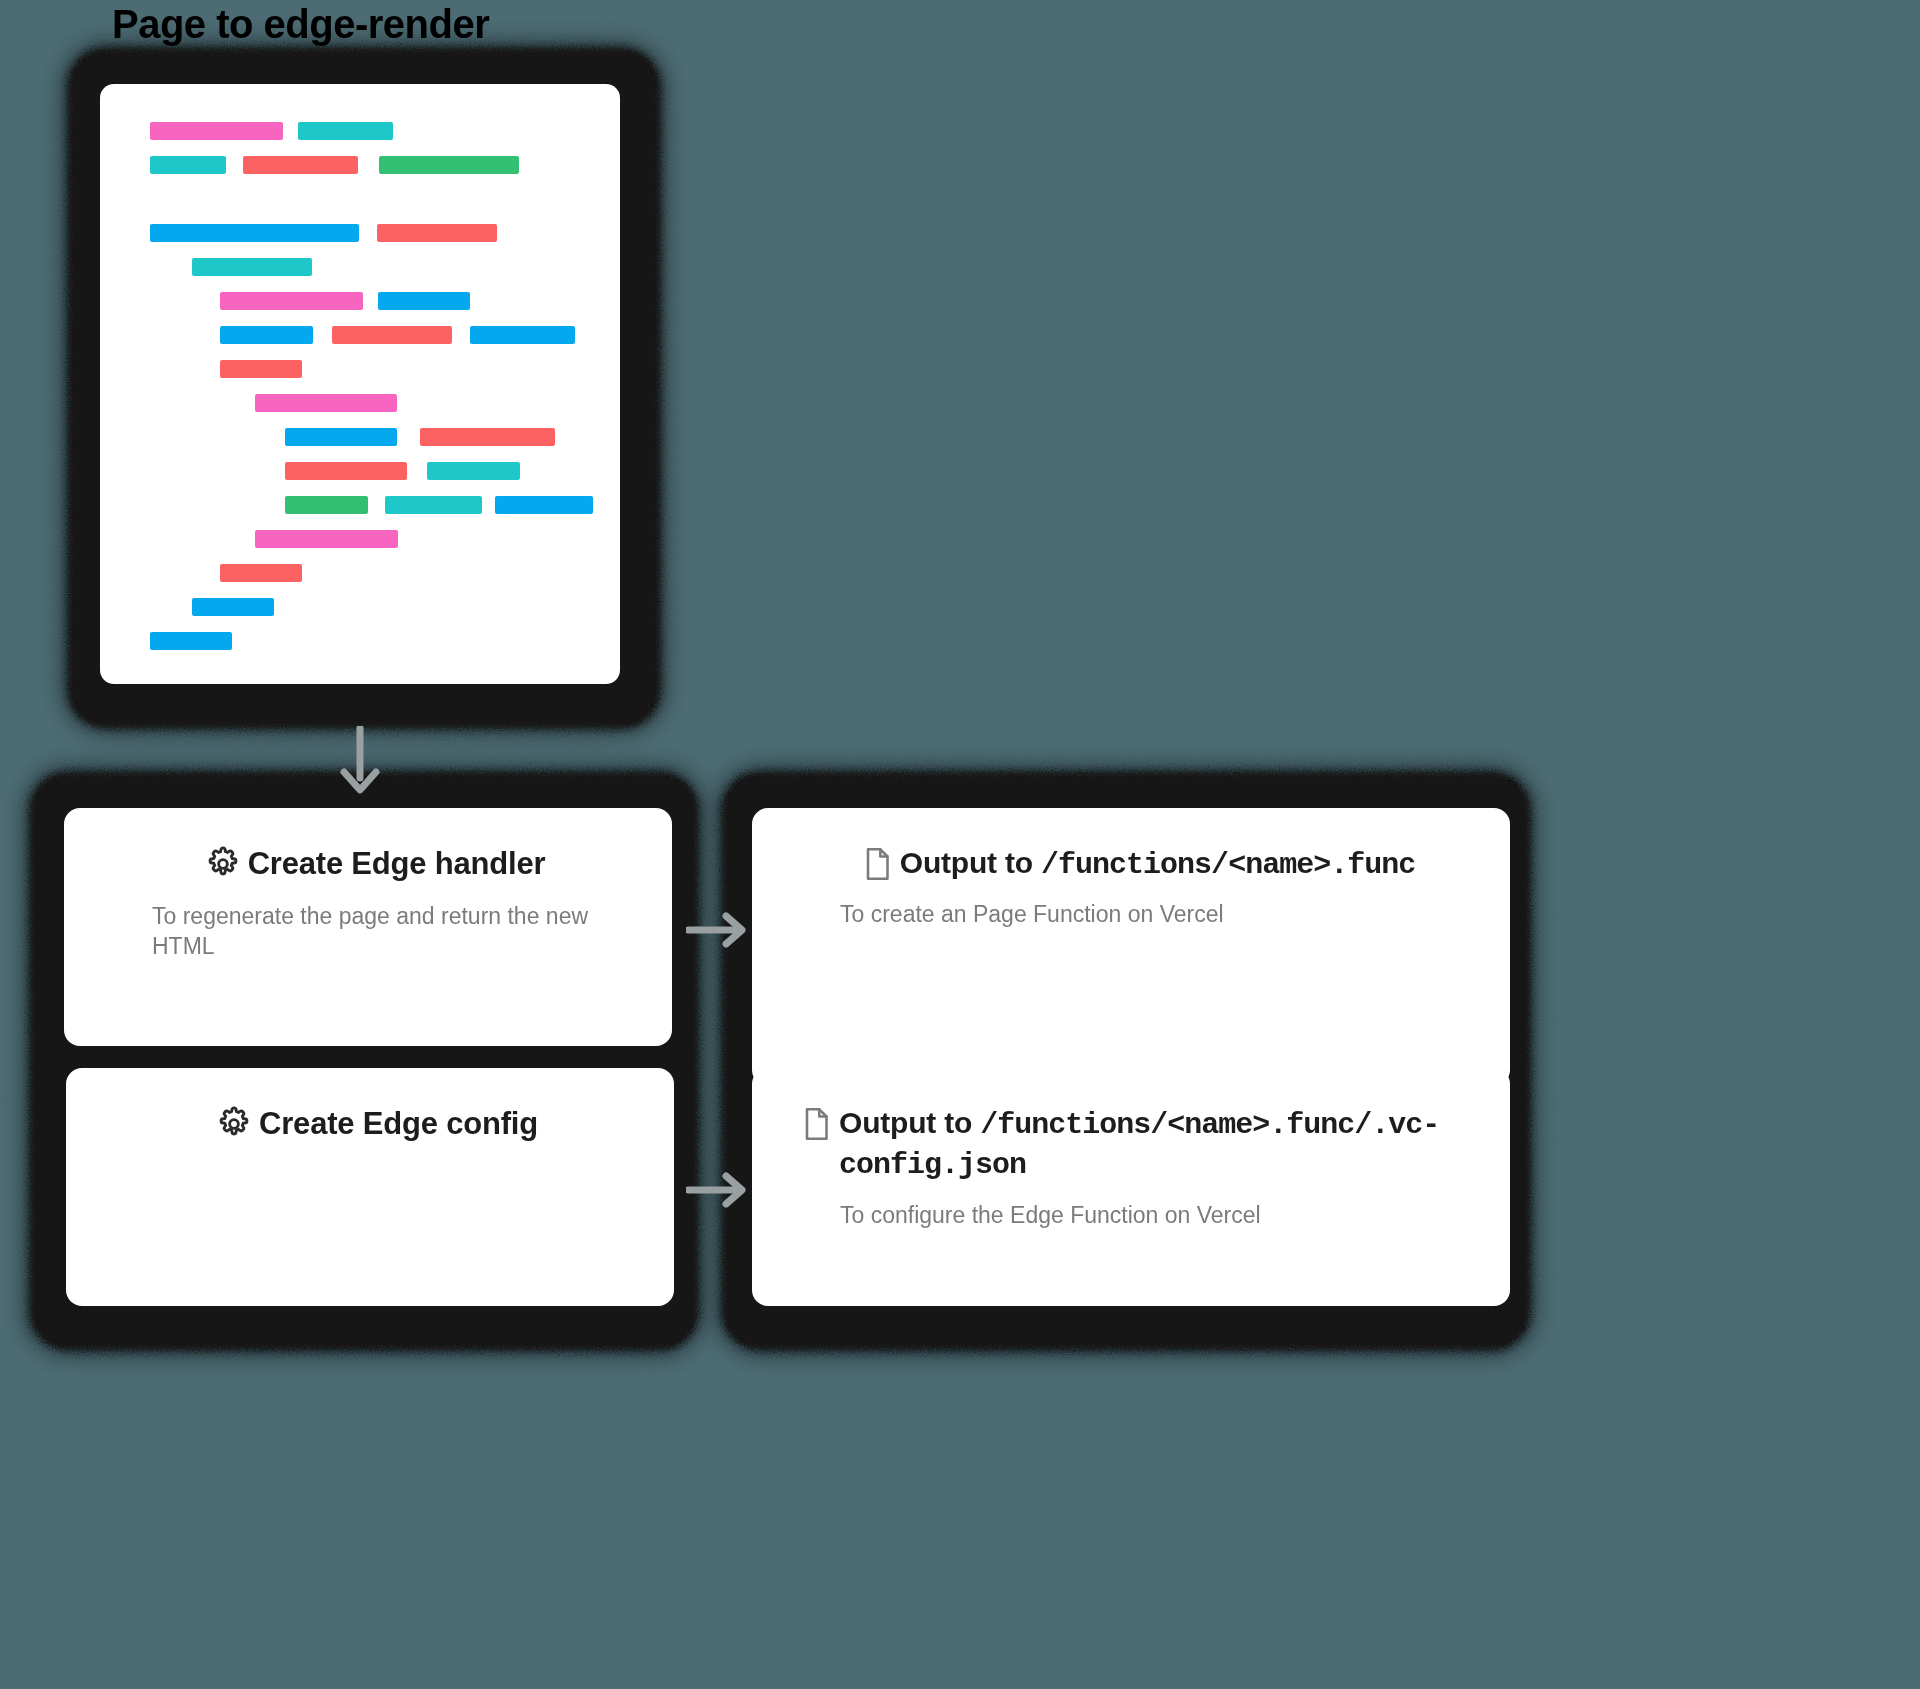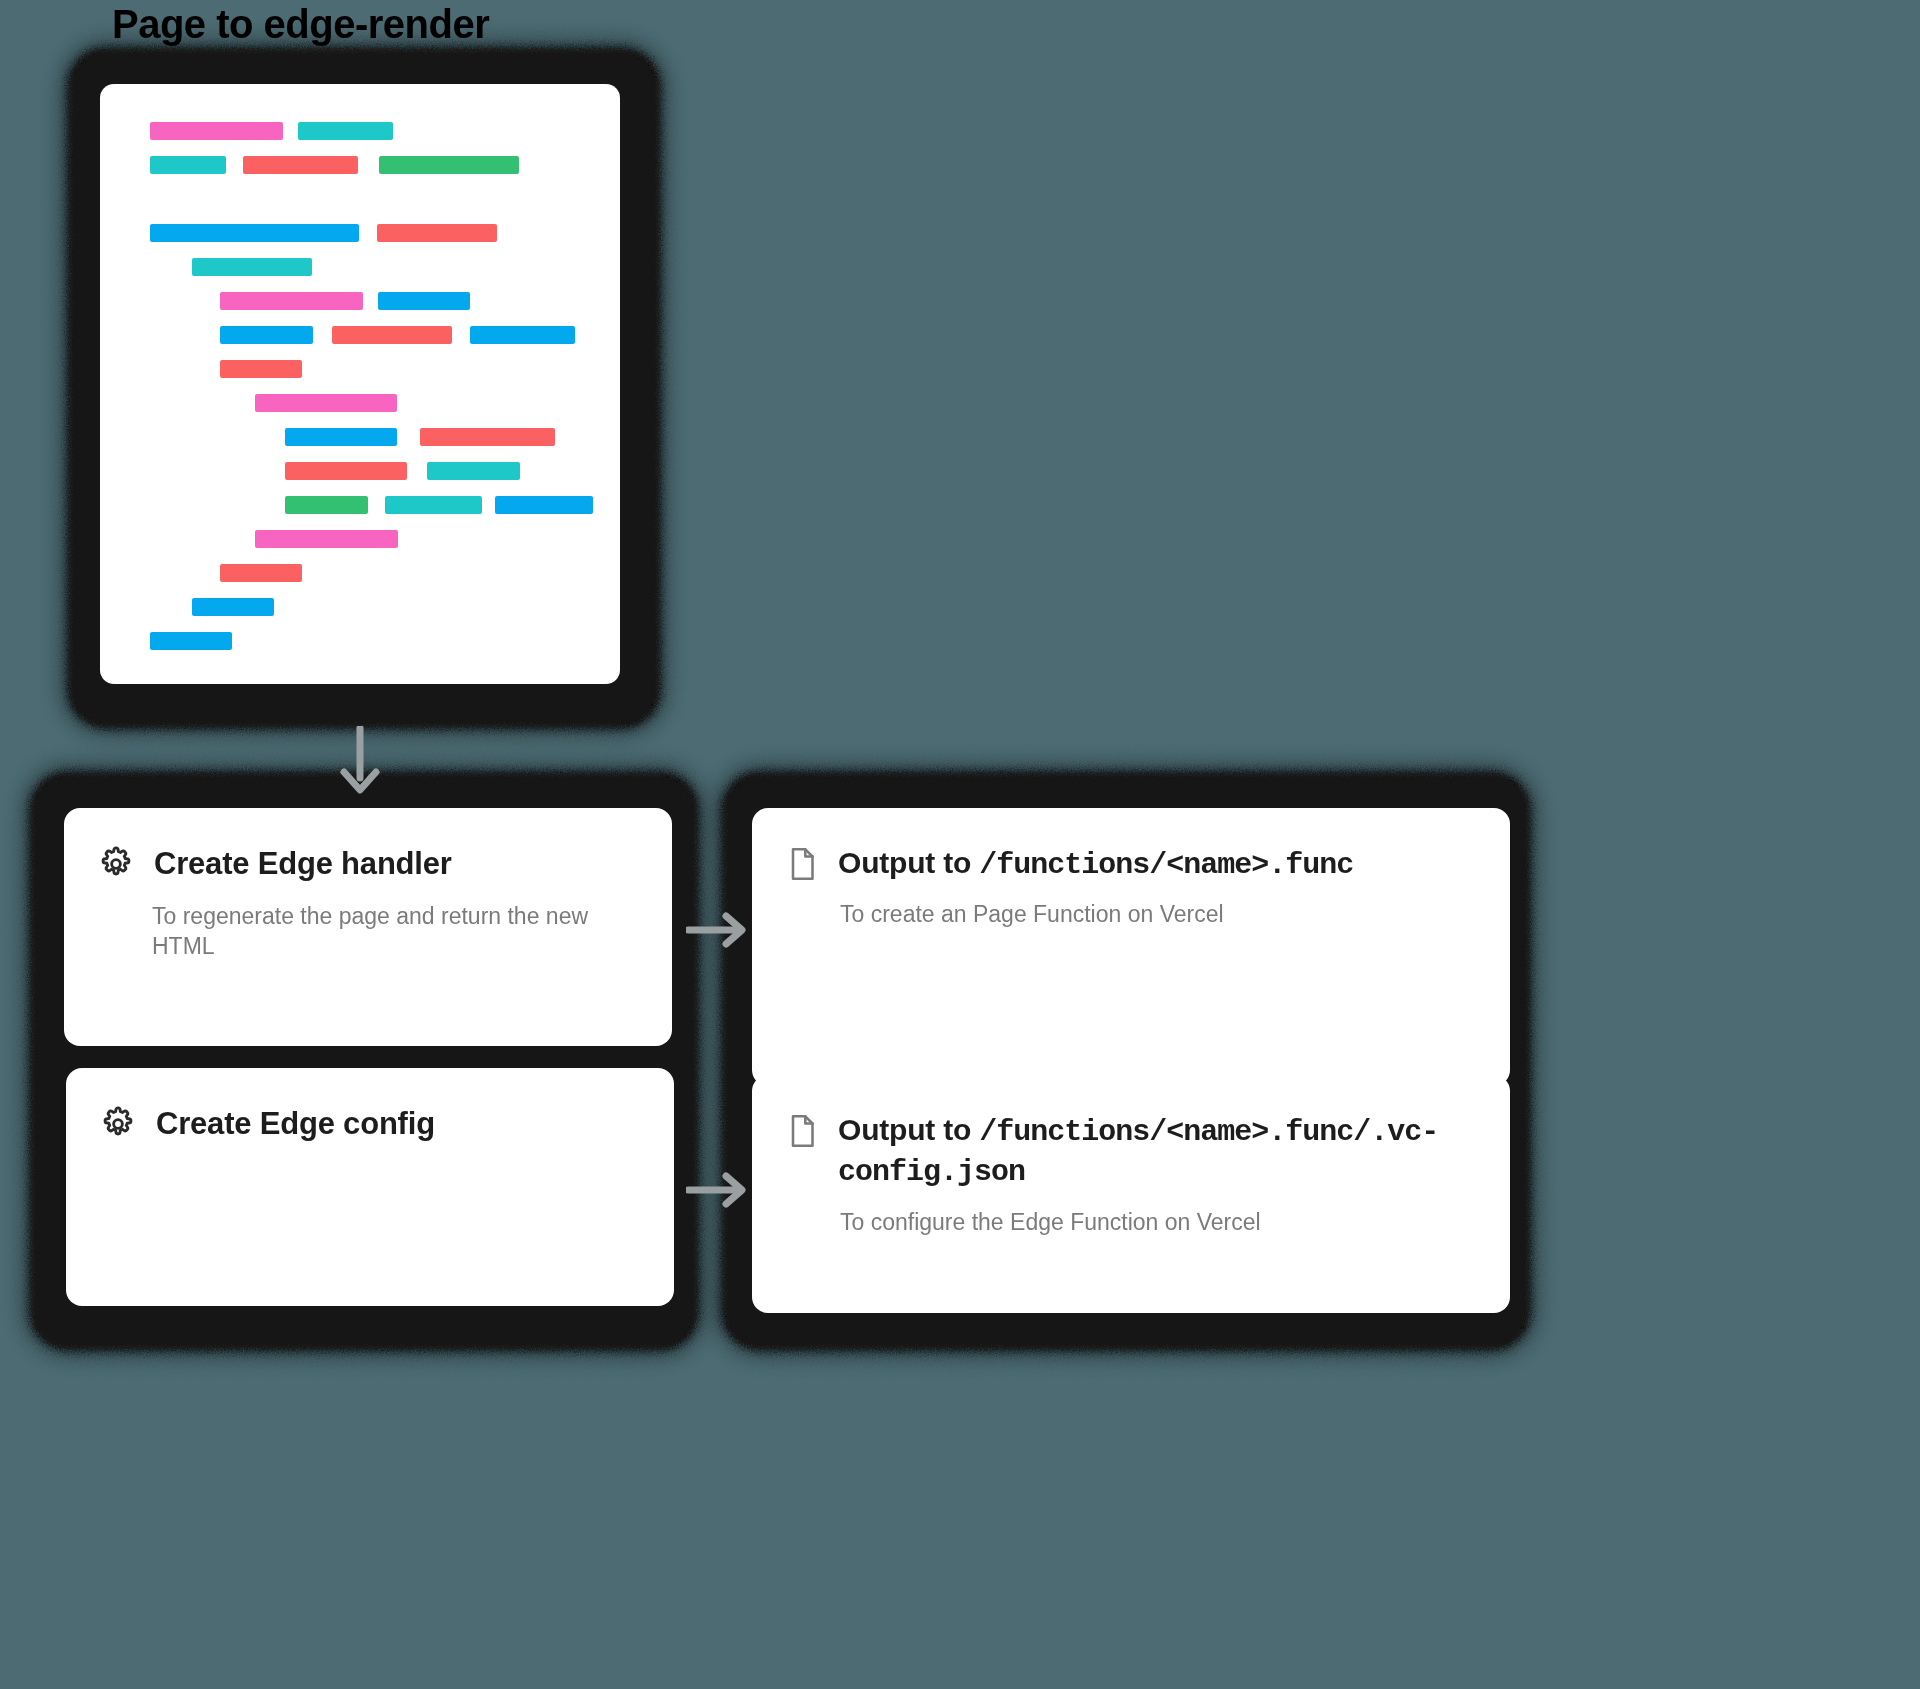--- a/index.html
+++ b/index.html
@@ -78,27 +78,28 @@
   .step-card {
     position: absolute;
     background: #ffffff;
     border-radius: 16px;
     box-sizing: border-box;
   }
 
   #card-edge-handler { left: 64px;  top: 808px;  width: 608px; height: 238px; }
   #card-edge-config  { left: 66px;  top: 1068px; width: 608px; height: 238px; }
   #card-output-func  { left: 752px; top: 808px;  width: 758px; height: 278px; }
-  #card-output-cfg   { left: 752px; top: 1068px; width: 758px; height: 238px; margin-top: 7px; }
+  #card-output-cfg   { left: 752px; top: 1068px; width: 758px; height: 238px; }
 
   .card-head {
     display: flex;
     align-items: flex-start;
-    gap: 20px;
-    padding: 36px 34px 0 34px;
+    gap: 7px;
+    padding: 36px 34px 0 48px;
+    justify-content: center;
   }
   .card-icon { flex: 0 0 auto; margin-top: 2px; }
   .card-title {
     font-size: 31px;
     font-weight: 700;
     color: #1d1d1d;
     line-height: 1.28;
     letter-spacing: -0.2px;
   }
   .card-title.mono-mix { font-size: 30px; }

